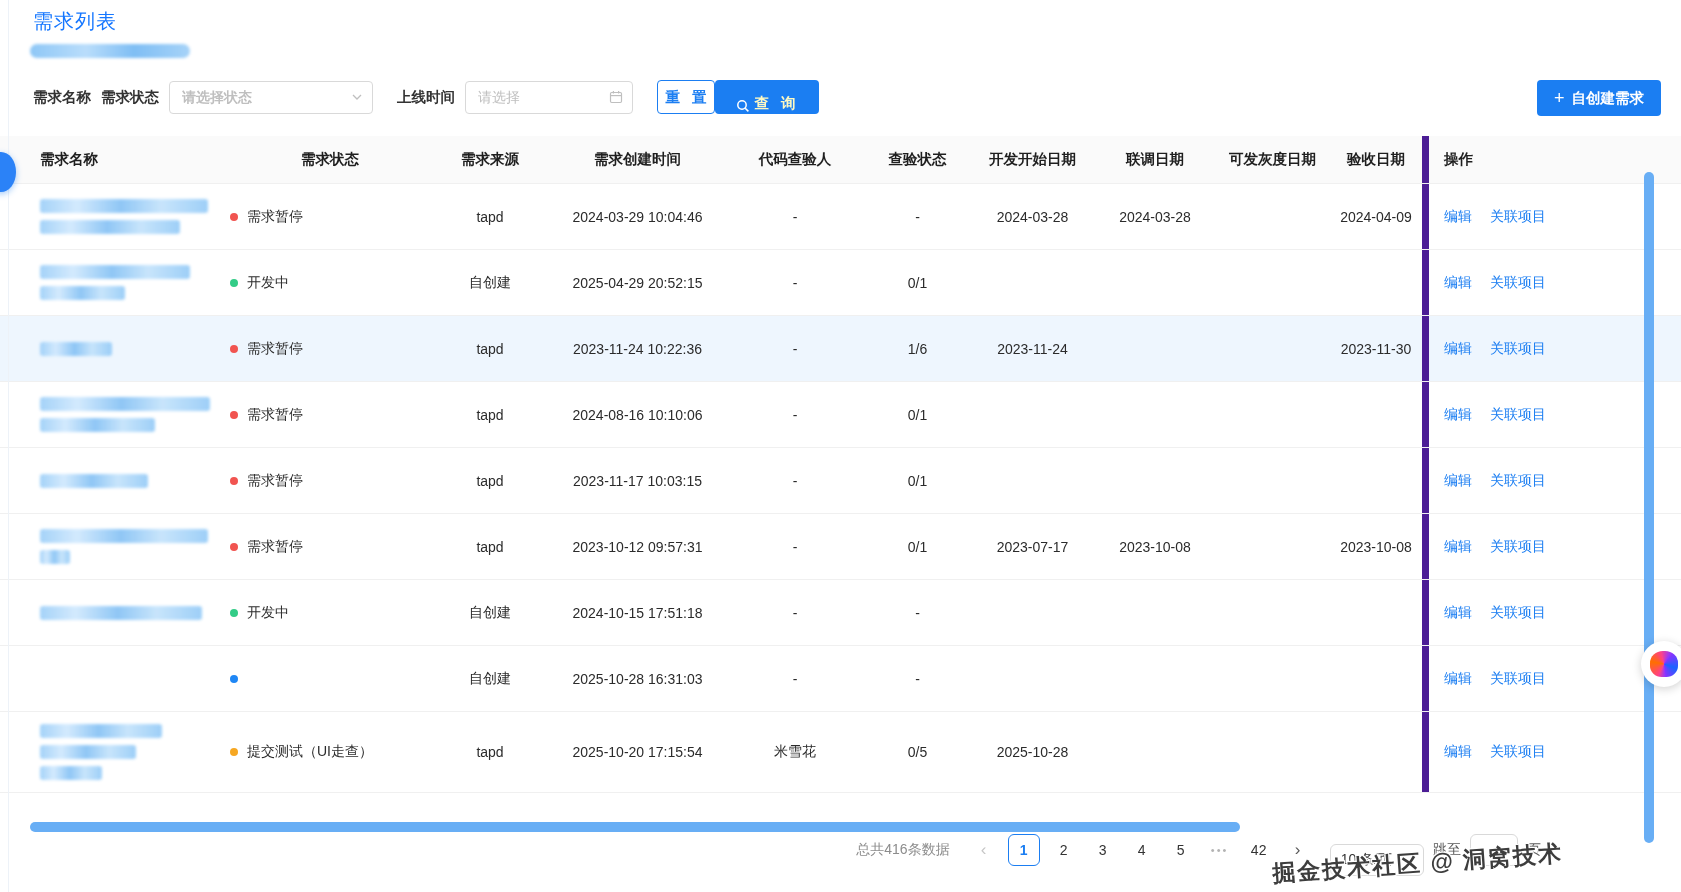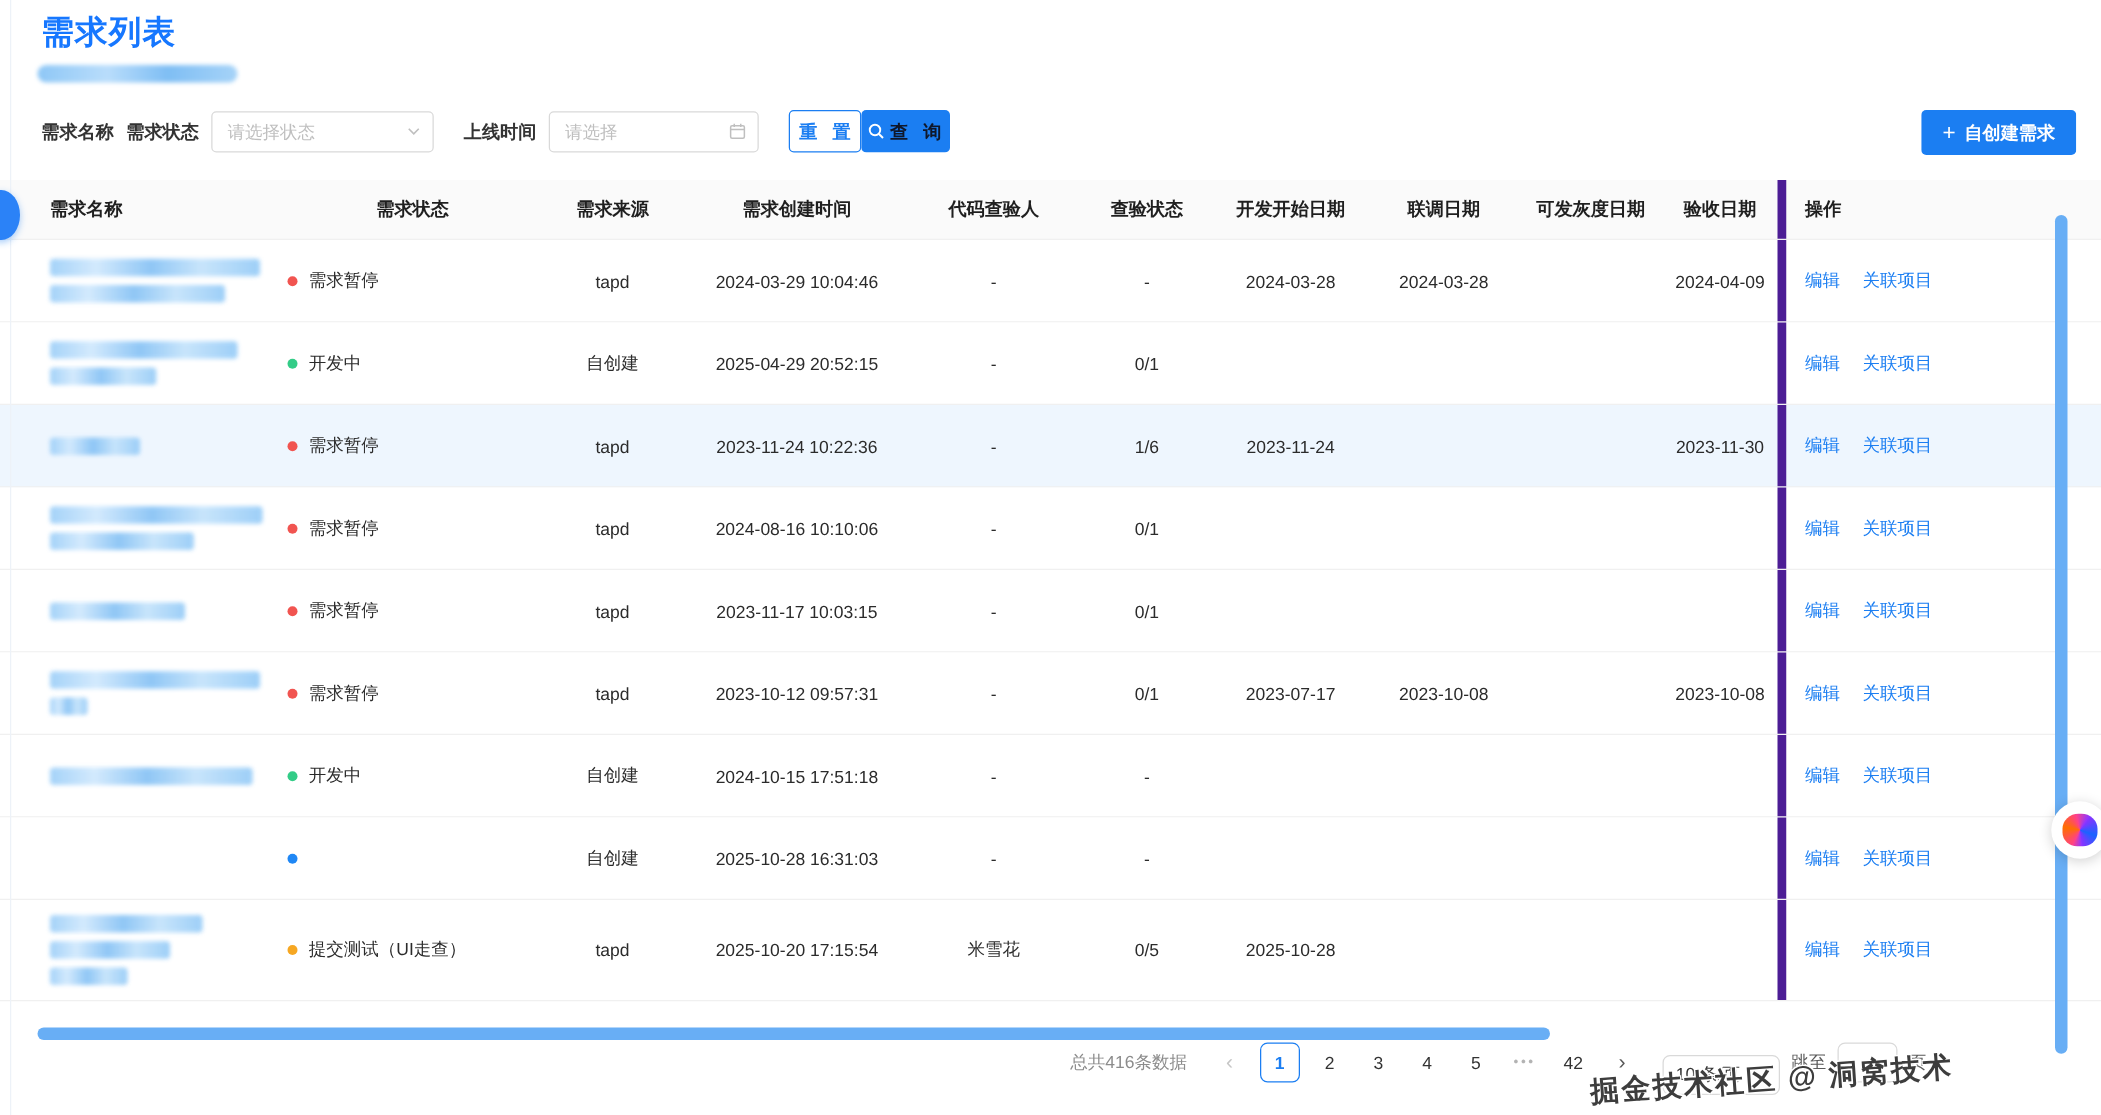--- a/index.html
+++ b/index.html
@@ -6,41 +6,41 @@
   html,body { width:1681px; height:892px; overflow:hidden; background:#fff;
     font-family:"Liberation Sans","DejaVu Sans",sans-serif; }
   .page { position:relative; width:1681px; height:892px; background:#fff; }
 
   .left-edge { position:absolute; left:8px; top:0; bottom:0; width:1px; background:#edf2f8; }
   .left-handle { position:absolute; left:-14px; top:152px; width:30px; height:40px;
     background:#2b82f7; border-radius:50%; box-shadow:0 2px 6px rgba(27,126,242,.4); }
 
   
   .hd { padding:8px 0 0 33px; }
-  .hd h1 { font-size:26px; font-weight:700; color:#1677ff; letter-spacing:1px; }
+  .hd h1 { font-size:20px; font-weight:400; color:#1677ff; letter-spacing:1px; }
   .redact-pill { margin:9px 0 0 -3px; width:160px; height:14px; border-radius:7px;
     background:linear-gradient(90deg,#8ec7f6 0%,#b9ddfb 35%,#7fbef4 65%,#a6d3f8 100%);
     filter:blur(1.5px); }
 
   
   .filters { display:flex; align-items:center; margin:22px 0 0 33px; position:relative; height:34px; }
   .flabel { font-size:14.5px; color:#333; font-weight:600; margin-right:10px; white-space:nowrap; }
   .fbox { position:relative; margin-right:24px; }
   .fbox input { height:33px; border:1px solid #d9d9d9; border-radius:4px; padding:0 12px;
     font-size:14px; color:#333; outline:none; font-family:inherit; background:#fff; }
   .fbox input::placeholder { color:#bfbfbf; }
   .in-name { width:183px; }
-  .in-status { width:178px; padding-right:30px; }
+  .in-status { width:204px; padding-right:30px;font-weight:bold; }
   .in-date { width:168px; padding-right:34px; }
   .suffix-ic { position:absolute; right:10px; top:50%; transform:translateY(-50%); color:#bfbfbf; display:flex; }
   .btn { height:34px; border-radius:4px; font-size:14.5px; cursor:pointer; border:1px solid transparent;
     display:inline-flex; align-items:center; justify-content:center; font-family:inherit; }
   .btn-reset { width:58px; background:#fff; border-color:#1b7ef2; color:#1b7ef2; letter-spacing:4px;
     padding-left:4px; font-weight:600; }
-  .btn-query { width:71px; background:#1b7ef2; color:#0f172a; letter-spacing:4px; gap:4px; font-weight:600; }
+  .btn-query { width:104px; background:#1b7ef2; color:#fef9c3; letter-spacing:4px; gap:4px; font-weight:600;align-items:flex-end; }
   .btn-query svg { margin-left:2px; }
   .btn-create { position:absolute; right:20px; top:0; width:124px; height:36px; background:#1b7ef2;
     color:#fff; font-size:14.5px; gap:7px; font-weight:600; }
   .plus { font-size:18px; font-weight:400; line-height:1; }
 
   
   .table { margin-top:22px; }
   .thead, .tr { display:flex; align-items:center; padding-left:25px; }
   .thead { height:48px; background:#fafafa; border-bottom:1px solid #f0f0f0; }
   .th { font-size:14.5px; font-weight:700; color:#1f1f1f; }

